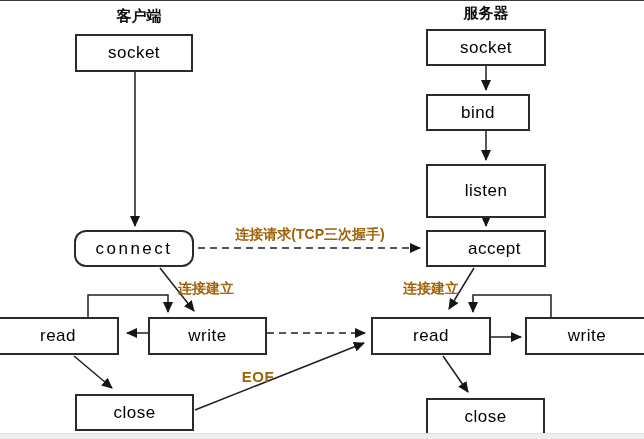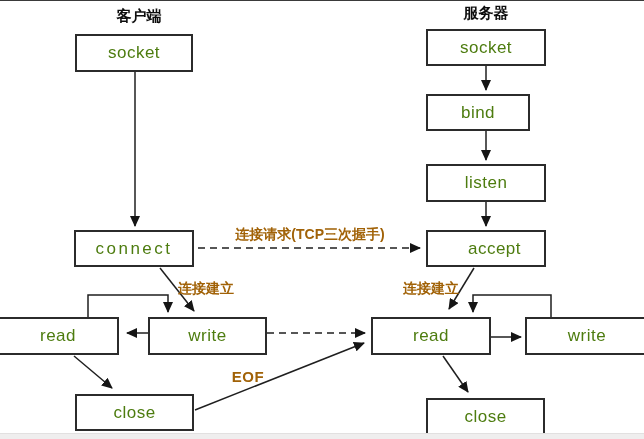--- a/index.html
+++ b/index.html
@@ -7,23 +7,23 @@
     position:relative;width:644px;height:439px;background:#fff;
     overflow:hidden;font-family:"Liberation Sans","DejaVu Sans",sans-serif;
     color:#151515;
   }
   .topline{position:absolute;left:0;top:0;width:644px;height:1px;background:#3a3a3a;}
   .bottomstrip{position:absolute;left:0;top:433px;width:644px;height:6px;background:#efeeee;border-top:1px solid #e2e0e0;}
   svg.connectors{position:absolute;left:0;top:0;width:644px;height:439px;}
   .node{
     position:absolute;box-sizing:border-box;border:2px solid #2b2b2b;background:#fff;
     display:flex;align-items:center;justify-content:center;
-    font-size:17px;letter-spacing:0.5px;color:#4d7c0f;
+    font-size:17px;letter-spacing:0.5px;color:#000000;
   }
-  .node.connect-style{letter-spacing:2.5px;}
+  .node.connect-style{letter-spacing:2.5px;border-radius:12px;}
   .hdr{
     position:absolute;font-weight:bold;font-size:15px;text-align:center;color:#0d0d0d;
   }
   .edge-label{
     position:absolute;font-weight:bold;font-size:14px;text-align:center;color:#a16207;white-space:nowrap;
   }
   .edge-label.eof{font-size:15px;letter-spacing:0.5px;}
 </style>
 </head>
 <body>
@@ -73,25 +73,25 @@
   <div class="hdr" style="left:446px;top:4px;width:80px;">服务器</div>
 
   <div class="node" style="left:75px;top:34px;width:118px;height:38px;">socket</div>
   <div class="node connect-style" style="left:74px;top:230px;width:120px;height:37px;">connect</div>
   <div class="node" style="left:-3px;top:317px;width:122px;height:38px;">read</div>
   <div class="node" style="left:148px;top:317px;width:119px;height:38px;">write</div>
   <div class="node" style="left:75px;top:394px;width:119px;height:37px;">close</div>
 
   <div class="node" style="left:426px;top:29px;width:120px;height:37px;">socket</div>
   <div class="node" style="left:426px;top:94px;width:104px;height:37px;">bind</div>
-  <div class="node" style="left:426px;top:164px;width:120px;height:38px;">listen</div>
+  <div class="node" style="left:426px;top:164px;width:120px;height:54px;">listen</div>
   <div class="node" style="left:426px;top:230px;width:120px;height:37px;padding-left:17px;">accept</div>
   <div class="node" style="left:371px;top:317px;width:120px;height:38px;">read</div>
   <div class="node" style="left:525px;top:317px;width:124px;height:38px;">write</div>
   <div class="node" style="left:426px;top:398px;width:119px;height:38px;">close</div>
 
   <div class="edge-label" style="left:210px;top:226px;width:200px;">连接请求(TCP三次握手)</div>
   <div class="edge-label" style="left:166px;top:280px;width:80px;">连接建立</div>
   <div class="edge-label" style="left:391px;top:280px;width:80px;">连接建立</div>
-  <div class="edge-label eof" style="left:218px;top:368px;width:60px;">EOF</div>
+  <div class="edge-label eof" style="left:228px;top:368px;width:60px;">EOF</div>
 
   <div class="bottomstrip"></div>
 </div>
 
 </body></html>

